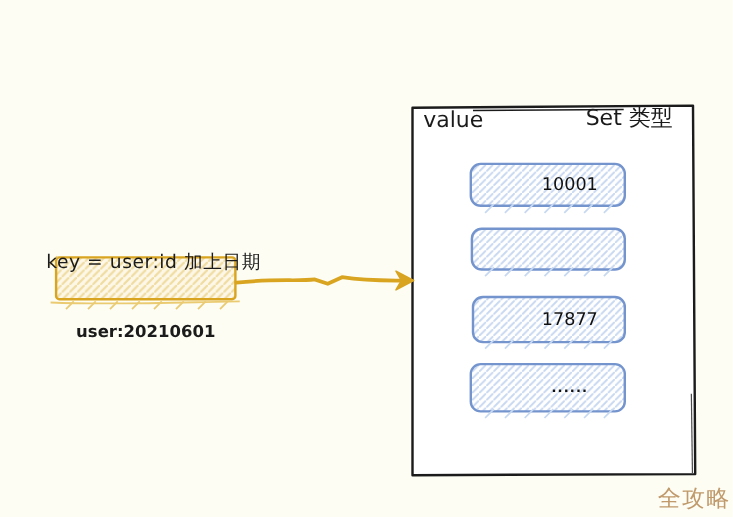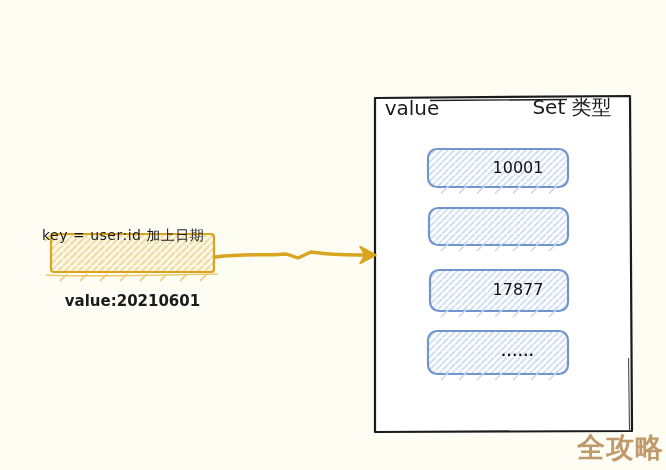--- a/index.html
+++ b/index.html
@@ -19,38 +19,38 @@
   .value-label {
     left: 376px; top: 48px; width: 72px;
     text-align: center; font-size: 20px;
   }
   .type-label {
     left: 517px; top: 46px; width: 110px;
     text-align: center; font-size: 20px;
   }
   .key-annotation {
     left: 42px; top: 179px;
-    font-size: 14px; letter-spacing: 0.5px;
+    font-size: 17px; letter-spacing: 0.5px;
   }
   .key-box-label {
     left: 51px; top: 244px; width: 163px;
     text-align: center; font-size: 15px; font-weight: 600;
   }
   .member-label {
     position: absolute; left: 428px; width: 140px;
     text-align: center; font-size: 16px; color: #111; margin-left: 20px;
   }
   .member-label.m0 { top: 158px; }
   .member-label.m1 { top: 216px; }
   .member-label.m2 { top: 280px; }
   .member-label.m3 { top: 345px; font-size: 12px; font-weight: bold; letter-spacing: 1px; }
 
   .watermark {
     position: absolute; right: 2px; bottom: 3px;
-    font-size: 28px; font-weight: bold; color: #C09A6B;
+    font-size: 21px; font-weight: normal; color: #C09A6B;
     letter-spacing: 1px;
   }
 
   .member-rect { fill: url(#blueHatch); stroke: #7494CE; stroke-width: 2.2; }
   .sketch-blue { stroke: #C7D8F1; stroke-width: 1.6; fill: none; }
   .sketch-gold { stroke: #EBCB72; stroke-width: 1.6; fill: none; }
 </style>
 </head>
 <body>
 
@@ -98,20 +98,20 @@
 
     <g>
       <path d="M215,257 C248,253 272,256 286,254 L298,258 L311,252 C333,255.5 352,255 367,255" fill="none" stroke="#D9A521" stroke-width="3.4" stroke-linecap="round"></path>
       <path d="M360,246.5 L376,255 L360,263.5 L365,255 Z" fill="#D9A521" stroke="#D9A521" stroke-width="1.5" stroke-linejoin="round"></path>
     </g>
   </svg>
 
   <div class="lbl value-label">value</div>
   <div class="lbl type-label">Set 类型</div>
   <div class="lbl key-annotation">key = user:id 加上日期</div>
-  <div class="lbl key-box-label">value:20210601</div>
+  <div class="lbl key-box-label">user:20210601</div>
 
   <div class="member-label m0">10001</div>
   <div class="member-label m2">17877</div>
   <div class="member-label m3">......</div>
 
   <div class="watermark">全攻略</div>
 </div>
 
 </body></html>

